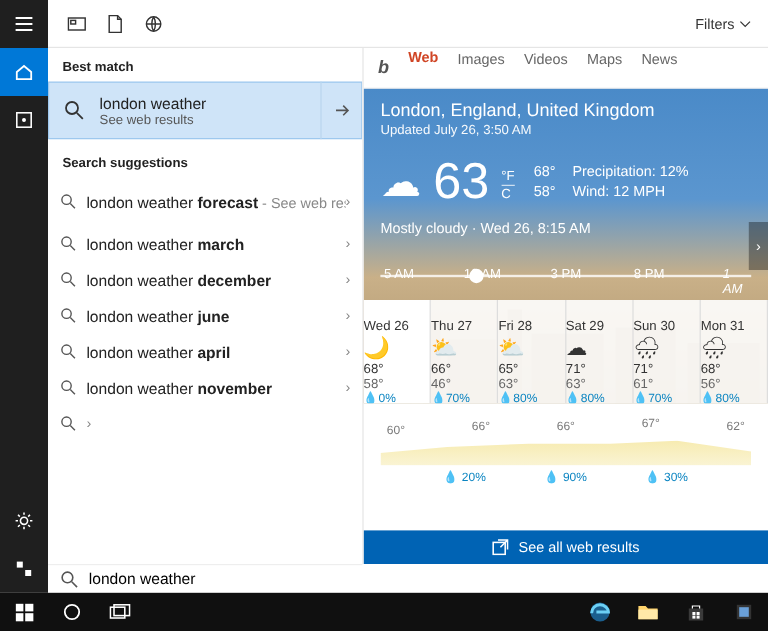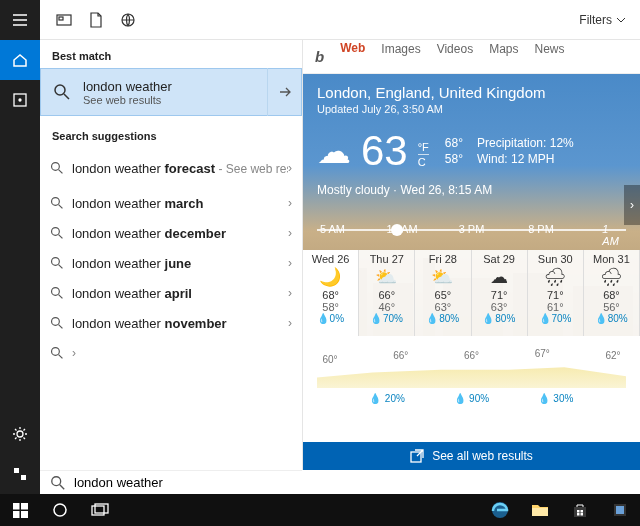--- a/index.html
+++ b/index.html
@@ -42,21 +42,21 @@
 .units .f{border-bottom:1px solid rgba(255,255,255,.7)}
 .hilo{font-size:12px;line-height:16px;margin-left:6px}
 .extras{font-size:12px;line-height:16px;margin-left:4px}
 .cond{font-size:12px;margin-top:8px}
 .slider{position:relative;height:30px;margin-top:14px}
 .stime{position:absolute;top:12px;font-size:11px;transform:translateX(-50%)}
 .strack{position:absolute;top:18px;left:0;right:0;height:2px;background:rgba(255,255,255,.8)}
 .sdot{position:absolute;top:13px;width:12px;height:12px;border-radius:50%;background:#fff;transform:translateX(-50%)}
 .skyline{position:absolute;left:0;right:0;bottom:0;height:88px;opacity:.85}
 .fc{position:absolute;left:0;right:0;bottom:0;height:86px;display:flex;background:rgba(255,255,255,.9)}
-.fday{flex:1;border-right:1px solid #ddd;text-align:center;padding:3px 0;font-size:11px;color:#333;position:relative}
+.fday{flex:1;border-right:1px solid #ddd;text-align:left;padding:16px 0;font-size:11px;color:#333;position:relative}
 .fday:first-child{background:#fff}
 .fday .dname{font-size:11px}
 .fday .dicon{font-size:18px;line-height:20px;margin:2px 0}
 .fday .dhi{font-size:11px}
 .fday .dlo{font-size:11px;color:#666}
 .fday .drain{font-size:10px;color:#0a84c1}
 .fcn{position:absolute;right:0;top:50%;transform:translateY(-50%);width:16px;height:40px;background:rgba(0,0,0,.35);color:#fff;display:flex;align-items:center;justify-content:center;font-size:12px}
 .graph{height:70px;position:relative;padding:6px 14px 0}
 .gln{position:absolute;font-size:10px;color:#777;transform:translateX(-50%)}
 .gpath{position:absolute;left:14px;right:14px;top:26px;height:26px;background:linear-gradient(180deg,#f6e9a8,#faf4d4);clip-path:polygon(0 60%,18% 40%,40% 30%,62% 30%,80% 20%,100% 55%,100% 100%,0 100%)}

